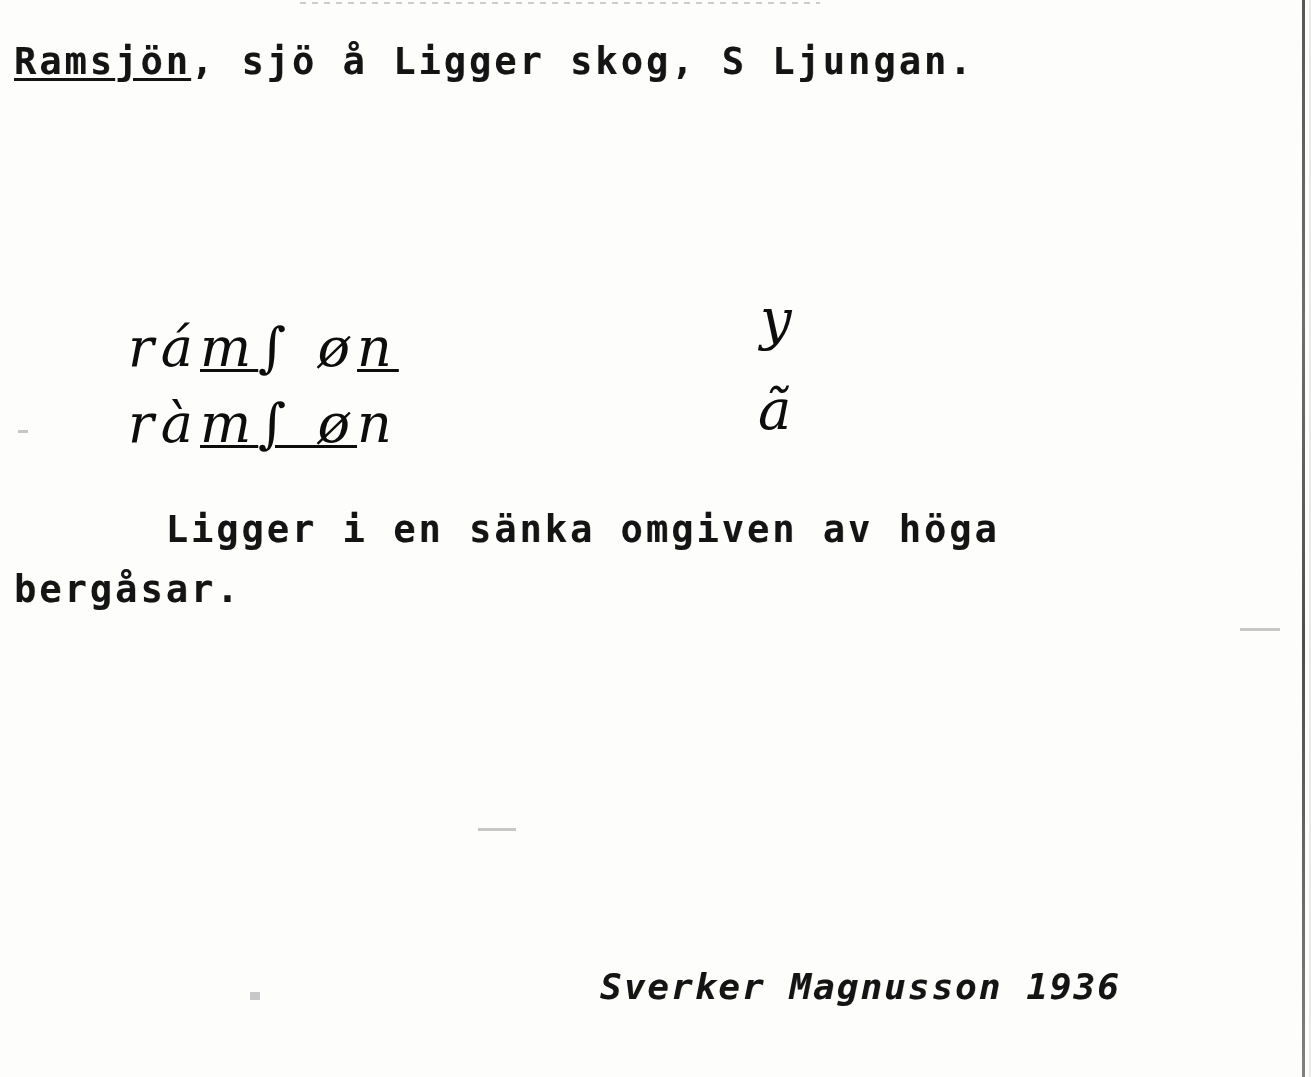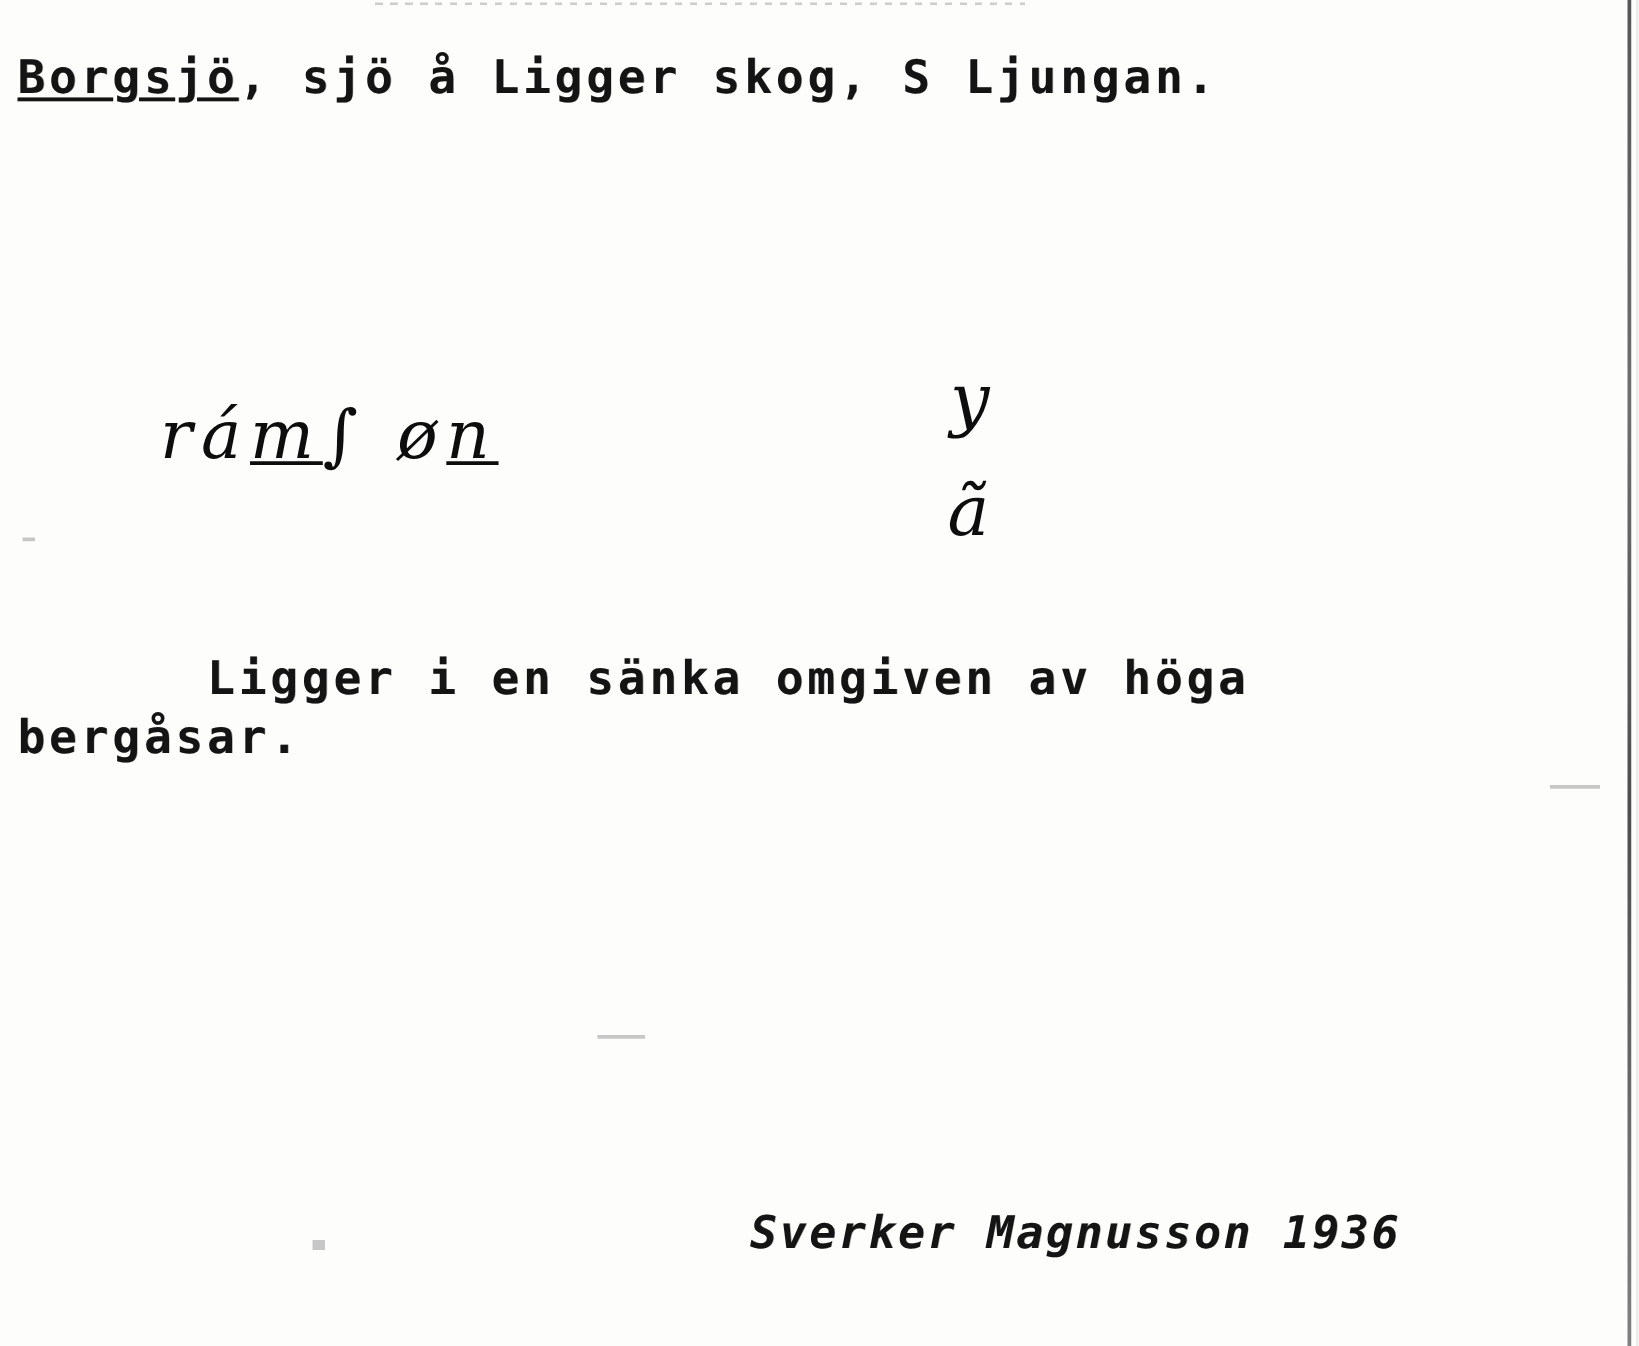--- a/index.html
+++ b/index.html
@@ -61,21 +61,21 @@
     font-weight: 700;
     text-shadow: 0.5px 0 0 rgba(20,20,20,0.35);
   }
   .headword {
     text-decoration: underline;
     text-decoration-thickness: 3px;
     text-underline-offset: 4px;
   }
   #line-head { left: 14px; top: 40px; }
   #line-parish { left: 14px; top: 222px; }
-  #line-body1 { left: 14px; top: 508px; margin-top: 13px; }
+  #line-body1 { left: 14px; top: 508px; }
   #line-body2 { left: 14px; top: 568px; }
   #line-sign  { left: 600px; top: 966px; font-size: 36px; letter-spacing: 2.0px; font-style: italic;}
 
   
   .hw {
     position: absolute;
     font-family: "DejaVu Serif", serif;
     font-style: italic;
     color: #0d0d0d;
     white-space: pre;
@@ -117,25 +117,26 @@
 
   <div class="edge-top"></div>
   <div class="edge-right"></div>
   <div class="edge-right2"></div>
 
   <div class="speck" style="left:18px;top:430px;width:10px;height:3px;"></div>
   <div class="speck" style="left:1240px;top:628px;width:40px;height:3px;"></div>
   <div class="speck" style="left:478px;top:828px;width:38px;height:3px;"></div>
   <div class="speck" style="left:250px;top:992px;width:10px;height:8px;"></div>
 
-  <div class="tw" id="line-head"><span class="headword">Borgsjö</span><span>, sjö å Ligger skog, S Ljungan.</span></div>
+  <div class="tw" id="line-head"><span class="headword">Ramsjön</span><span>, sjö å Ligger skog, S Ljungan.</span></div>
 
 
   <div class="hw" id="phon1"><span>rá</span><span class="u-under">m</span><span>∫ ø</span><span class="u-under">n</span></div>
 
+  <div class="hw" id="phon2"><span>rà</span><span class="u-under">m</span><span class="u-under">∫ ø</span><span>n</span></div>
 
   <div class="hw hw-note" id="accent-y">y</div>
   <div class="hw hw-note" id="accent-a">ã</div>
 
   <div class="tw" id="line-body1">      Ligger i en sänka omgiven av höga</div>
   <div class="tw" id="line-body2">bergåsar.</div>
 
   <div class="tw" id="line-sign">Sverker Magnusson 1936</div>
 
 </div>

